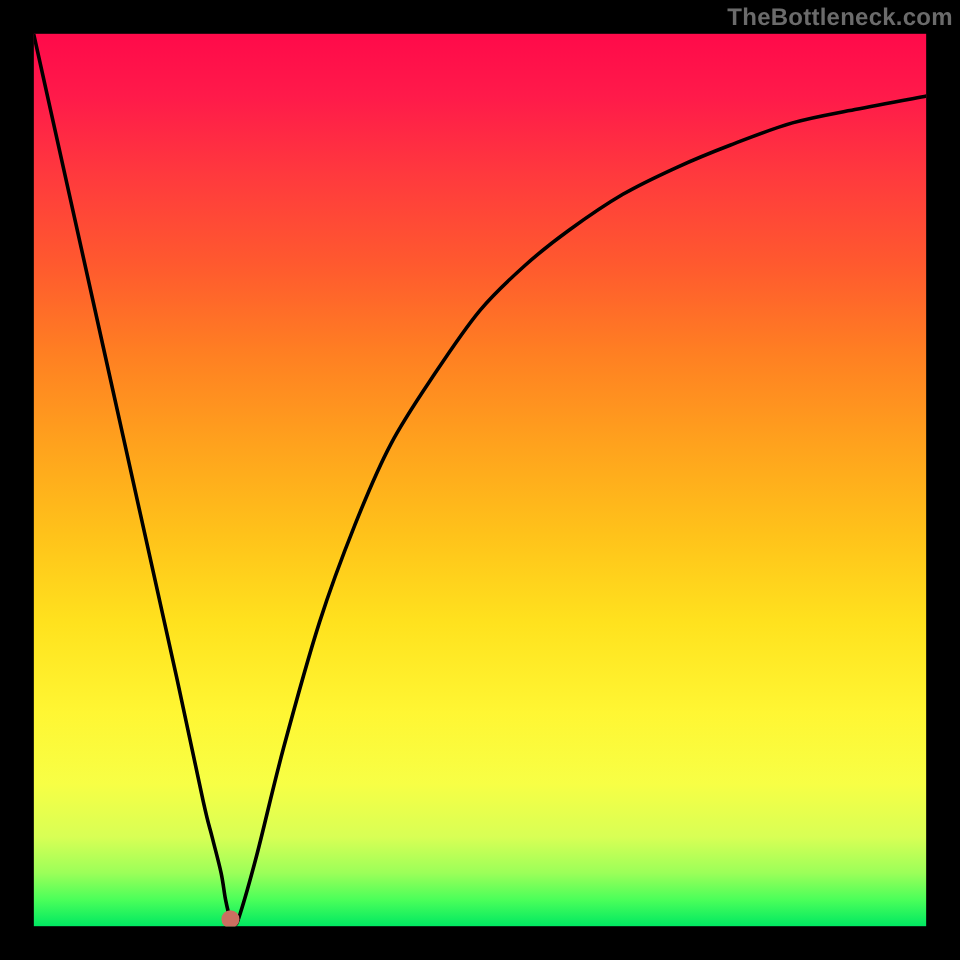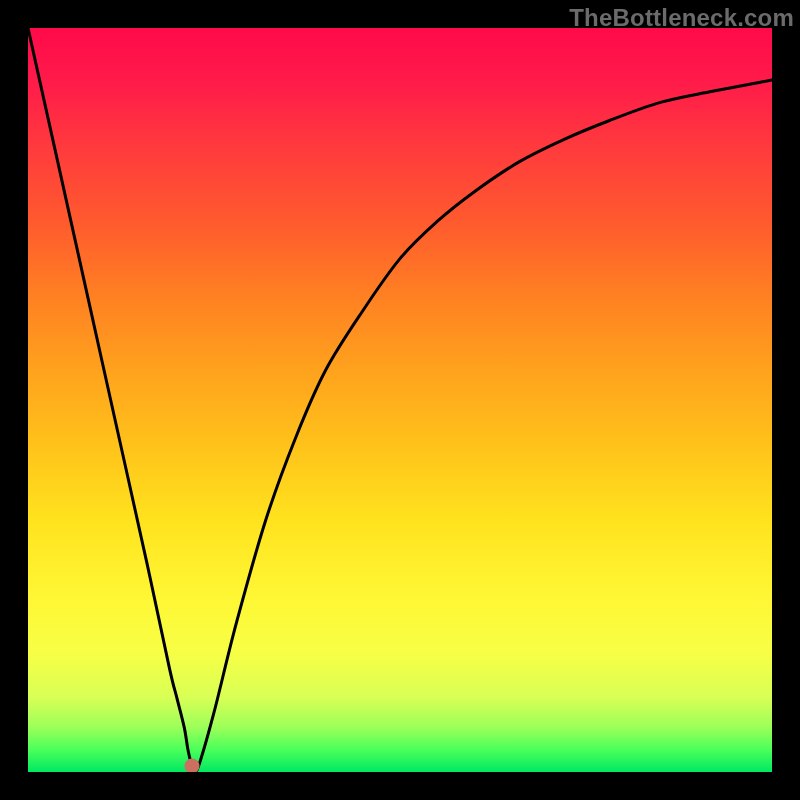--- a/index.html
+++ b/index.html
@@ -57,21 +57,21 @@
     height: 15px;
     border-radius: 50%;
     background: #cb6f61;
     transform: translate(-50%, -50%);
   }
   .watermark {
     position: absolute;
     top: 4px;
     right: 6px;
     font-family: Arial, Helvetica, sans-serif;
-    font-size: 24px;
+    font-size: 20px;
     font-weight: 600;
     color: #6b6b6b;
     letter-spacing: 0.2px;
   }
 </style>
 </head>
 <body>
 
 <div class="frame">
   <div class="plot">

